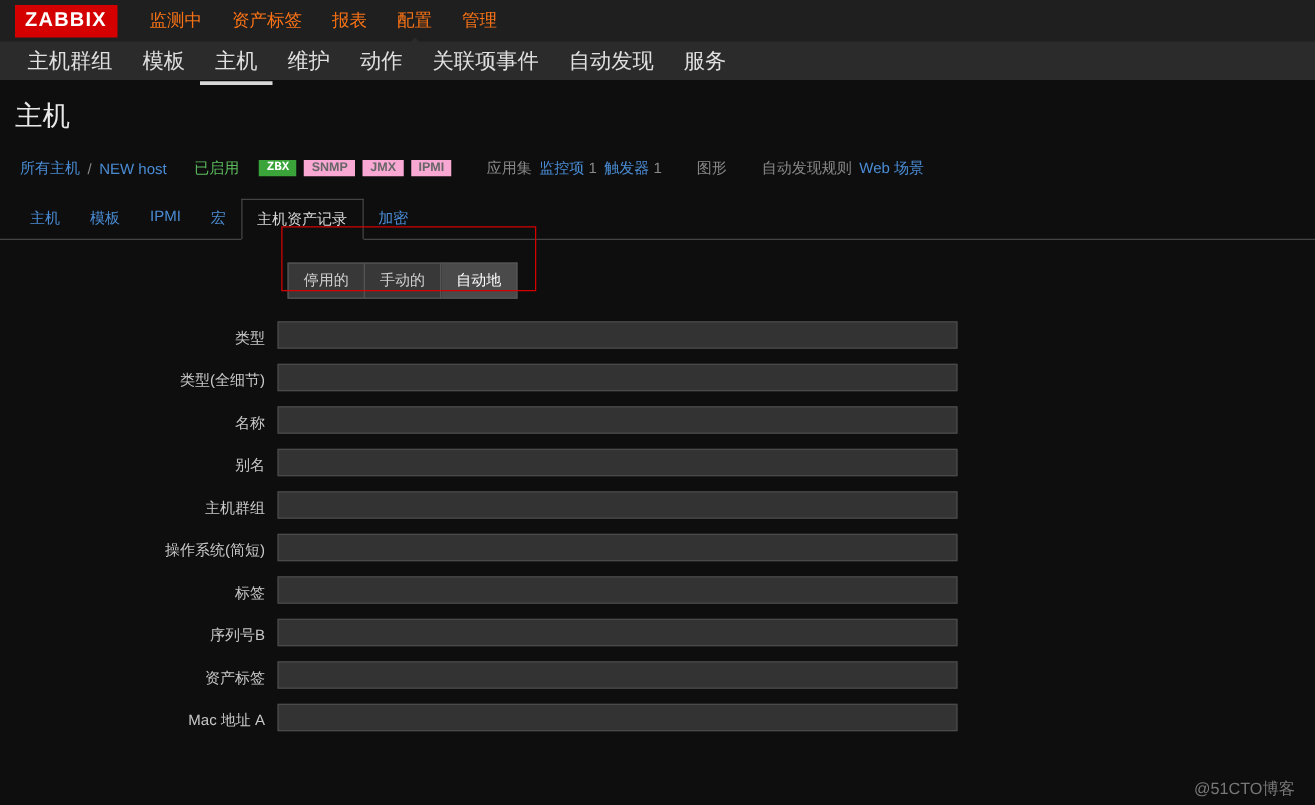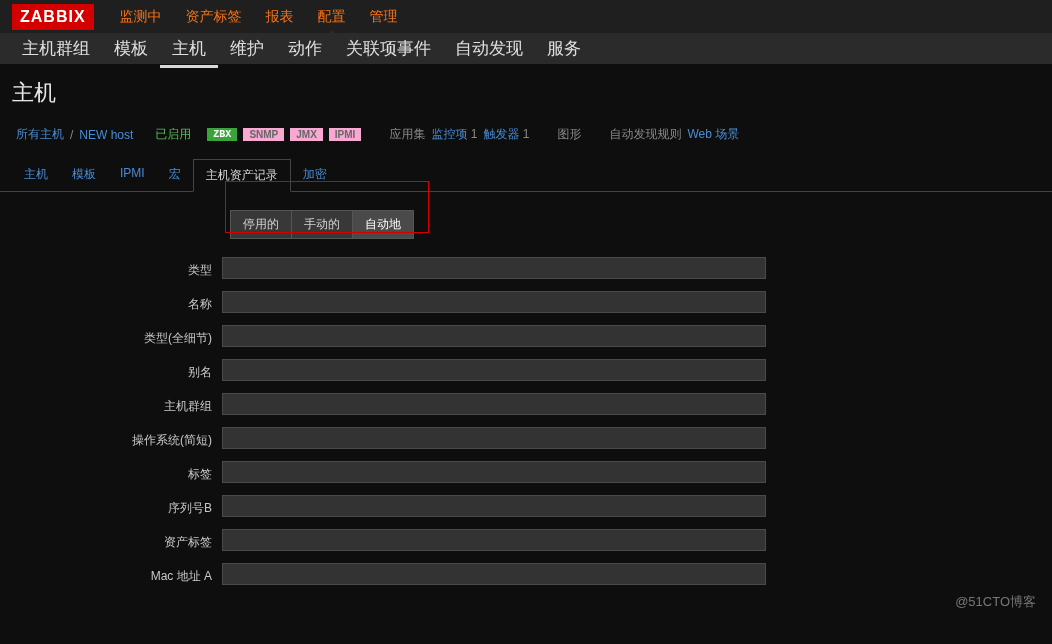--- a/index.html
+++ b/index.html
@@ -154,21 +154,21 @@
       height: 22px;
       background: #333;
       border: 1px solid #4a4a4a;
       color: #e0e0e0;
       padding: 2px 6px;
       font-size: 12px;
     }
     .watermark {
       position: absolute;
       right: 16px;
-      bottom: 33px;
+      bottom: 4px;
       color: #777;
       font-size: 13px;
     }
   </style>
 </head>
 <body>
 
 <div class="topnav">
   <div class="logo">ZABBIX</div>
   <div class="topnav-item">监测中</div>
@@ -224,25 +224,25 @@
     <div class="toggle-btn">停用的</div>
     <div class="toggle-btn">手动的</div>
     <div class="toggle-btn active">自动地</div>
   </div>
 
   <div class="form-row">
       <div class="form-label">类型</div>
       <input class="form-input" value="" style="">
     </div>
   <div class="form-row">
+      <div class="form-label">类型(全细节)</div>
+      <input class="form-input" value="" style="">
+    </div>
+  <div class="form-row">
       <div class="form-label">名称</div>
-      <input class="form-input" value="" style="">
-    </div>
-  <div class="form-row">
-      <div class="form-label">类型(全细节)</div>
       <input class="form-input" value="" style="">
     </div>
   <div class="form-row">
       <div class="form-label">别名</div>
       <input class="form-input" value="" style="">
     </div>
   <div class="form-row">
       <div class="form-label">主机群组</div>
       <input class="form-input" value="" style="">
     </div>

